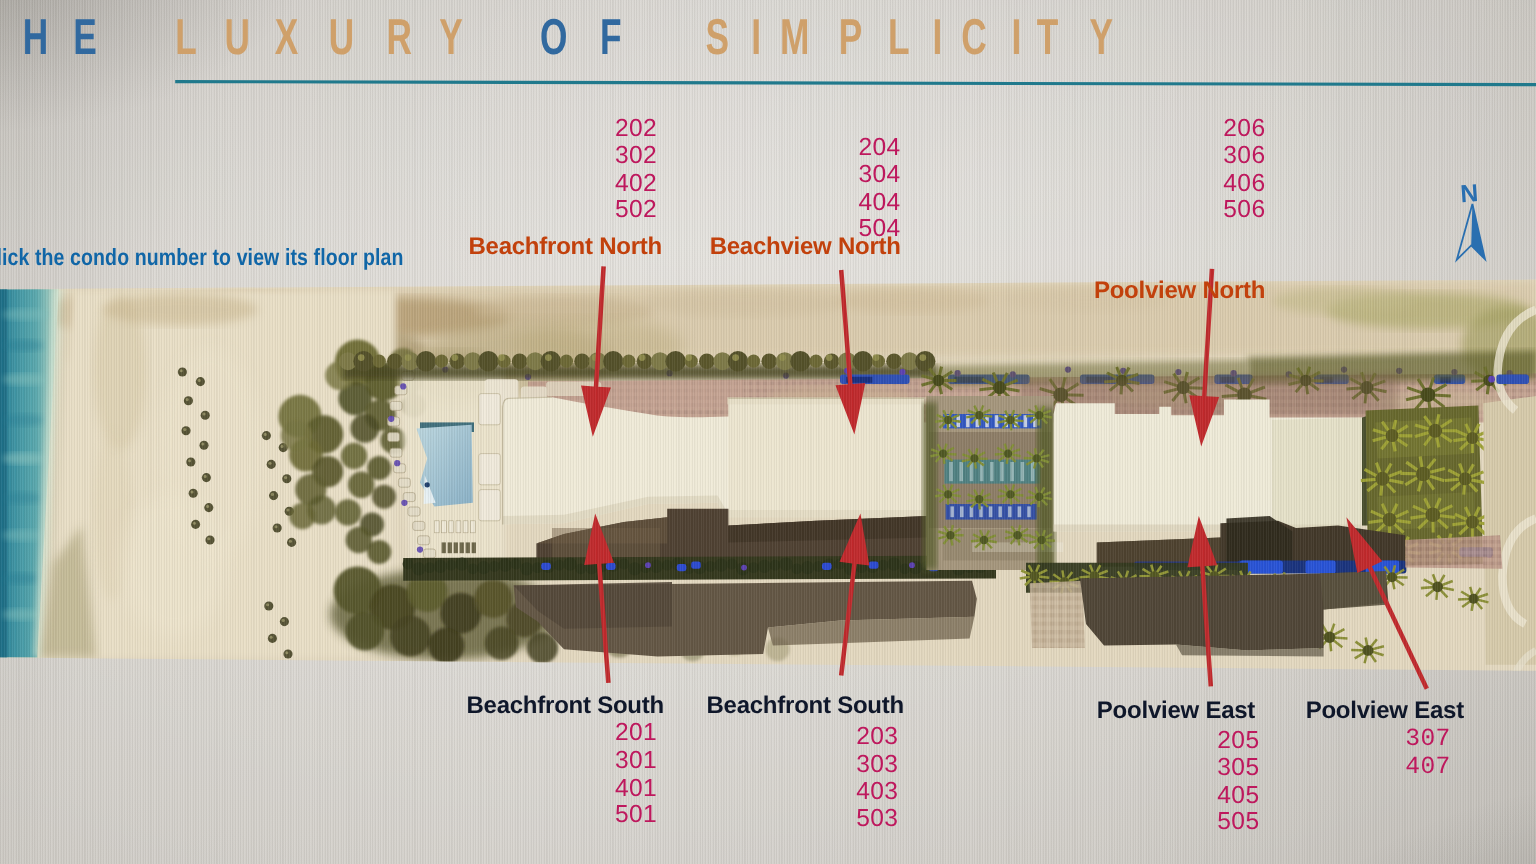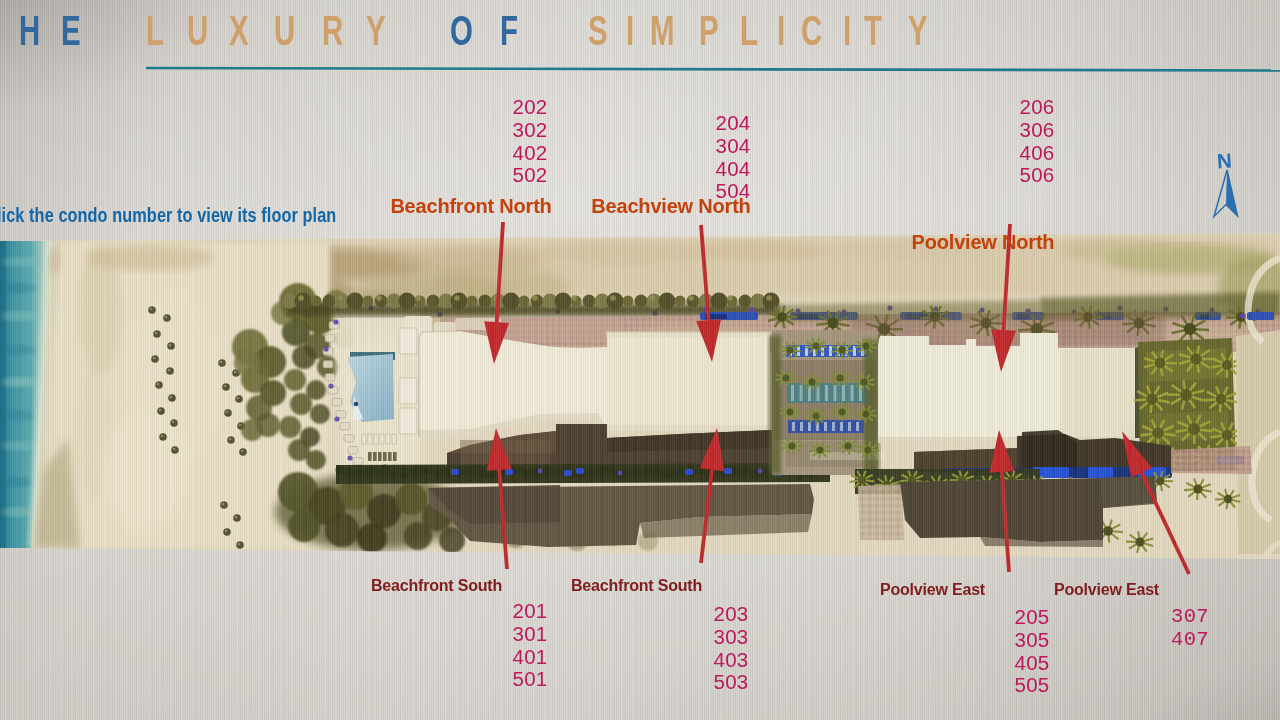--- a/index.html
+++ b/index.html
@@ -1,20 +1,20 @@
 <!DOCTYPE html>
 <html><head>
 <meta charset="utf-8">
 <style>
   html,body{margin:0;padding:0;width:1280px;height:720px;overflow:hidden;}
   body{font-family:"Liberation Sans",sans-serif;background:#dad7d1;position:relative;}
   .abs{position:absolute;}
   .num{filter:blur(0.35px);color:#be185d;font-size:20.5px;line-height:22.8px;text-align:center;font-weight:400;letter-spacing:0.3px;}
   .olabel{filter:blur(0.35px);color:#c2410c;font-size:20px;font-weight:700;white-space:nowrap;text-align:center;letter-spacing:-0.2px;}
-  .olabel2{filter:blur(0.35px);color:#7f1d1d;font-size:16px;font-weight:700;white-space:nowrap;text-align:left;letter-spacing:-0.2px;}
+  .olabel2{filter:blur(0.35px);color:#0f172a;font-size:20px;font-weight:700;white-space:nowrap;text-align:center;letter-spacing:-0.2px;}
   .tl{filter:blur(0.4px);top:7px;font-size:42px;font-weight:700;transform:scaleX(0.70);transform-origin:0 50%;}
 </style>
 </head>
 <body>
 
 <div class="abs" style="left:0;top:0;width:1280px;height:720px;
  background:
   radial-gradient(1700px 1100px at 45% 24%, rgba(255,255,255,0.20), rgba(255,255,255,0) 65%),
   radial-gradient(800px 420px at 66% 21%, rgba(255,255,255,0.10), rgba(255,255,255,0) 70%),
   linear-gradient(103deg, rgba(40,35,30,0.12) 0%, rgba(40,35,30,0.02) 14%, rgba(255,255,255,0.05) 42%, rgba(40,35,30,0.02) 75%, rgba(40,35,30,0.10) 100%),

